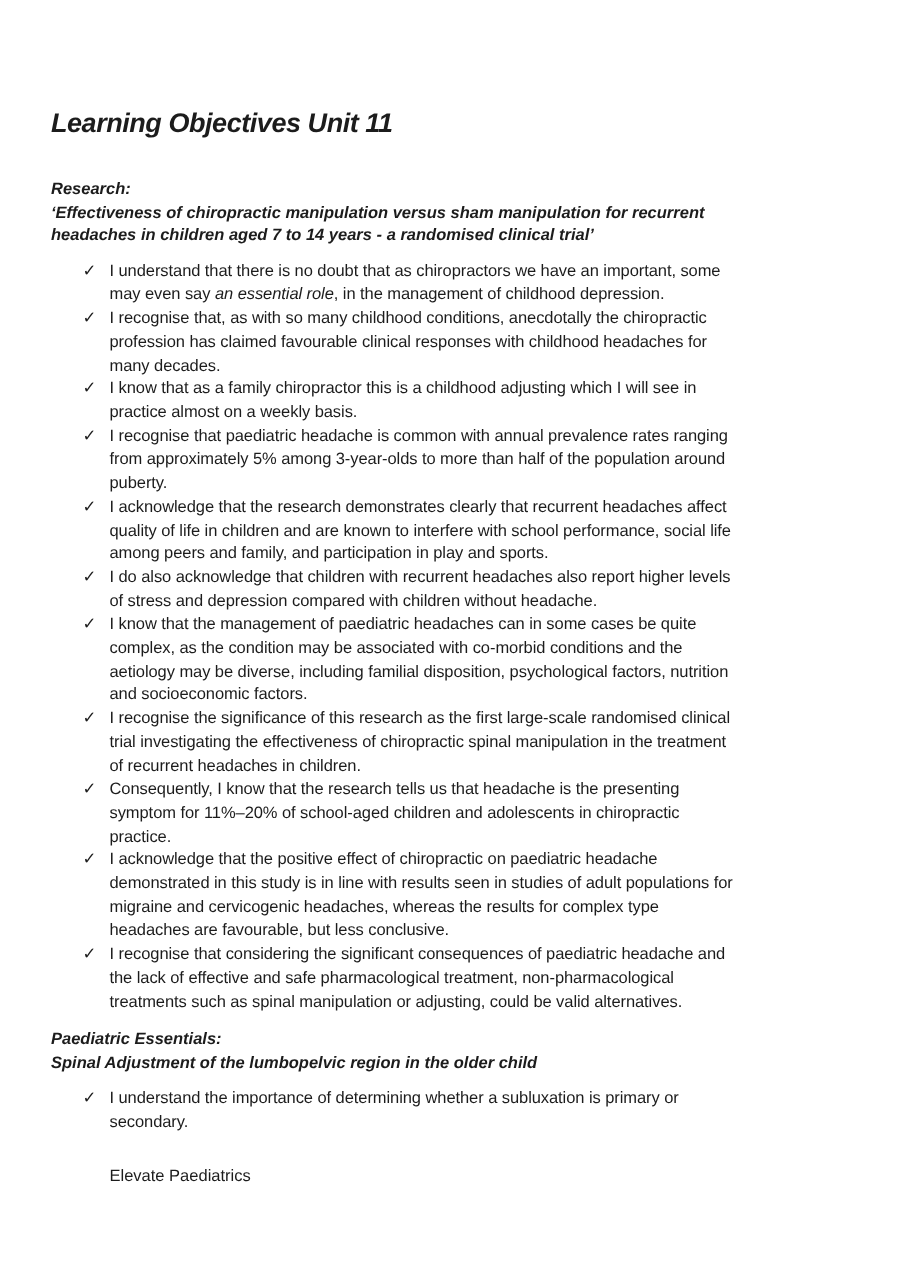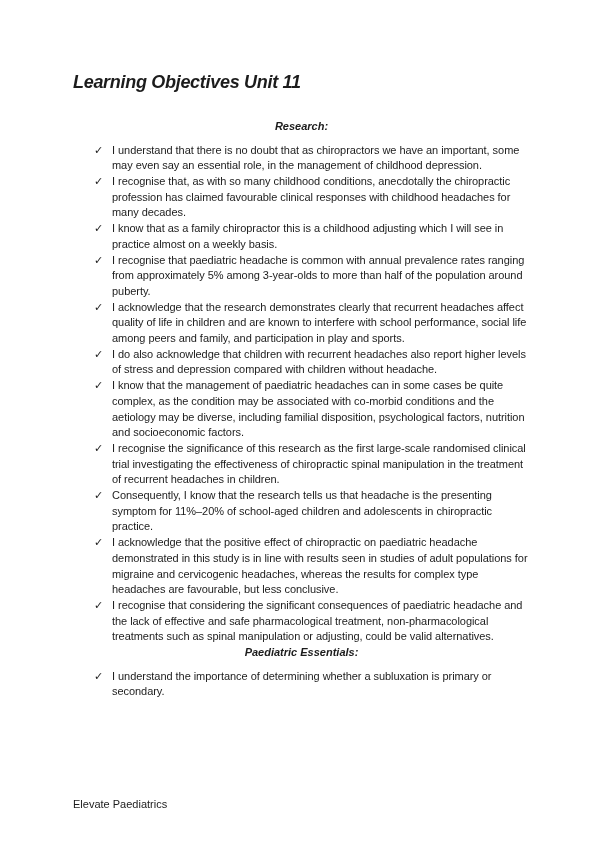--- a/index.html
+++ b/index.html
@@ -13,38 +13,37 @@
     position: relative;
     overflow: hidden;
     font-family: "Liberation Sans", sans-serif;
     color: #1c1c1c;
   }
   .page {
     position: absolute;
     top: 0; left: 0;
     width: 600px;
     height: 849px;
-    padding: 72px 70px 0 73px;
+    padding: 72px 70px 0 34px;
     box-sizing: border-box;
   }
   .doc-title {
     font-size: 18px;
     font-weight: bold;
     font-style: italic;
     letter-spacing: -0.3px;
     line-height: 20px;
     margin: 0 0 27px 0;
   }
   .section-heading {
     font-size: 11px;
     font-weight: bold;
     font-style: italic;
     line-height: 15.6px;
     margin: 0;
-    text-align: center;
   }
   .study-title {
     font-size: 11px;
     font-weight: bold;
     font-style: italic;
     line-height: 15.6px;
     margin: 0;
     max-width: 458px;
   }
   .check-list {
@@ -63,41 +62,44 @@
     font-size: 11px;
     line-height: 15.7px;
     color: #1c1c1c;
   }
   .item-text {
     flex: 1 1 auto;
     max-width: 422px;
     letter-spacing: -0.05px;
   }
   .item-text .it {
+    font-style: italic;
     text-align: center;
   }
   .essentials-block {
+    margin-top: 10px;
   }
   .footer {
     position: absolute;
     left: 73px;
-    top: 797px;
+    top: 777px;
     font-size: 11px;
     line-height: 15px;
   }
 </style>
 </head>
 <body>
 
 <div class="page">
 
   <h1 class="doc-title">Learning Objectives Unit 11</h1>
 
   <div>
     <p class="section-heading">Research:</p>
+    <p class="study-title">‘Effectiveness of chiropractic manipulation versus sham manipulation for recurrent headaches in children aged 7 to 14 years - a randomised clinical trial’</p>
 
     <div class="check-list" id="research-list">
         <div class="bullet-item">
           <span class="check">✓</span>
           <span class="item-text"><span>I understand that there is no doubt that as chiropractors we have an important, some may even say </span><span class="it">an essential role</span><span>, in the management of childhood depression.</span></span>
         </div>
         <div class="bullet-item">
           <span class="check">✓</span>
           <span class="item-text"><span>I recognise that, as with so many childhood conditions, anecdotally the chiropractic profession has claimed favourable clinical responses with childhood headaches for many decades.</span></span>
         </div>
@@ -135,20 +137,21 @@
         </div>
         <div class="bullet-item">
           <span class="check">✓</span>
           <span class="item-text"><span>I recognise that considering the significant consequences of paediatric headache and the lack of effective and safe pharmacological treatment, non-pharmacological treatments such as spinal manipulation or adjusting, could be valid alternatives.</span></span>
         </div>
       </div>
   </div>
 
   <div class="essentials-block">
     <p class="section-heading">Paediatric Essentials:</p>
+    <p class="section-heading">Spinal Adjustment of the lumbopelvic region in the older child</p>
 
     <div class="check-list" id="essentials-list">
         <div class="bullet-item">
           <span class="check">✓</span>
           <span class="item-text"><span>I understand the importance of determining whether a subluxation is primary or secondary.</span></span>
         </div>
       </div>
   </div>
 
   <div class="footer">Elevate Paediatrics</div>

